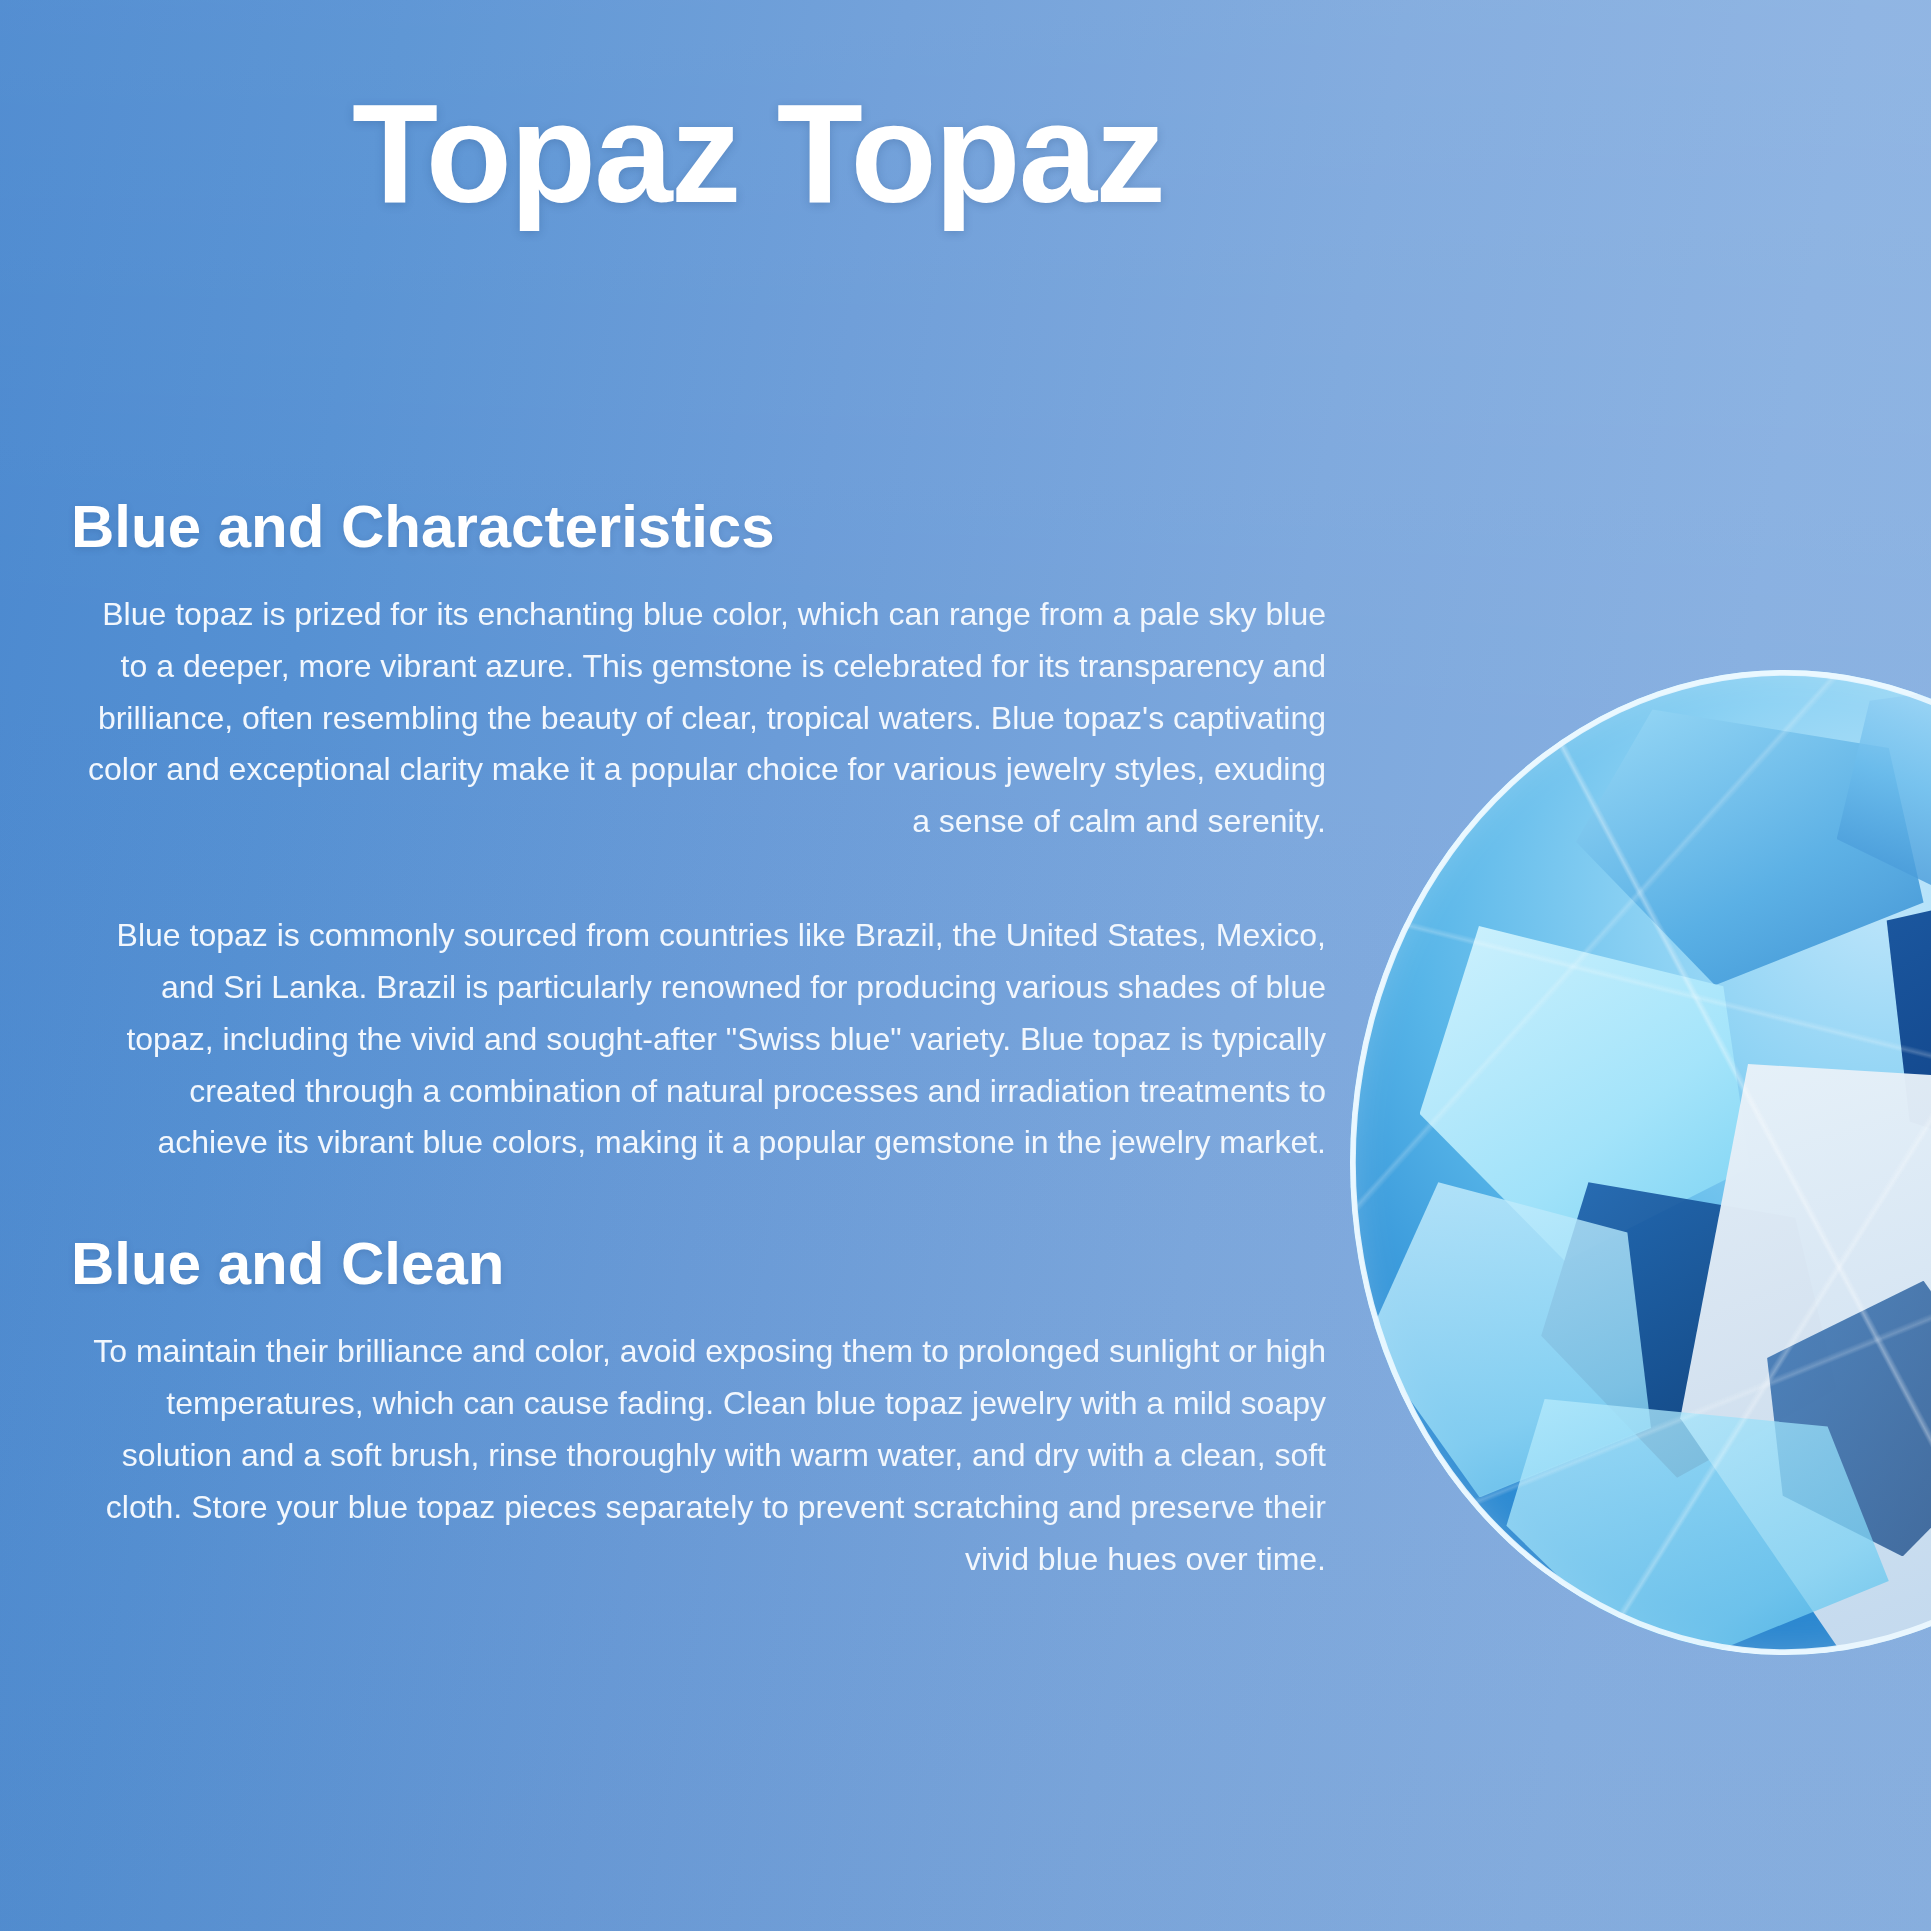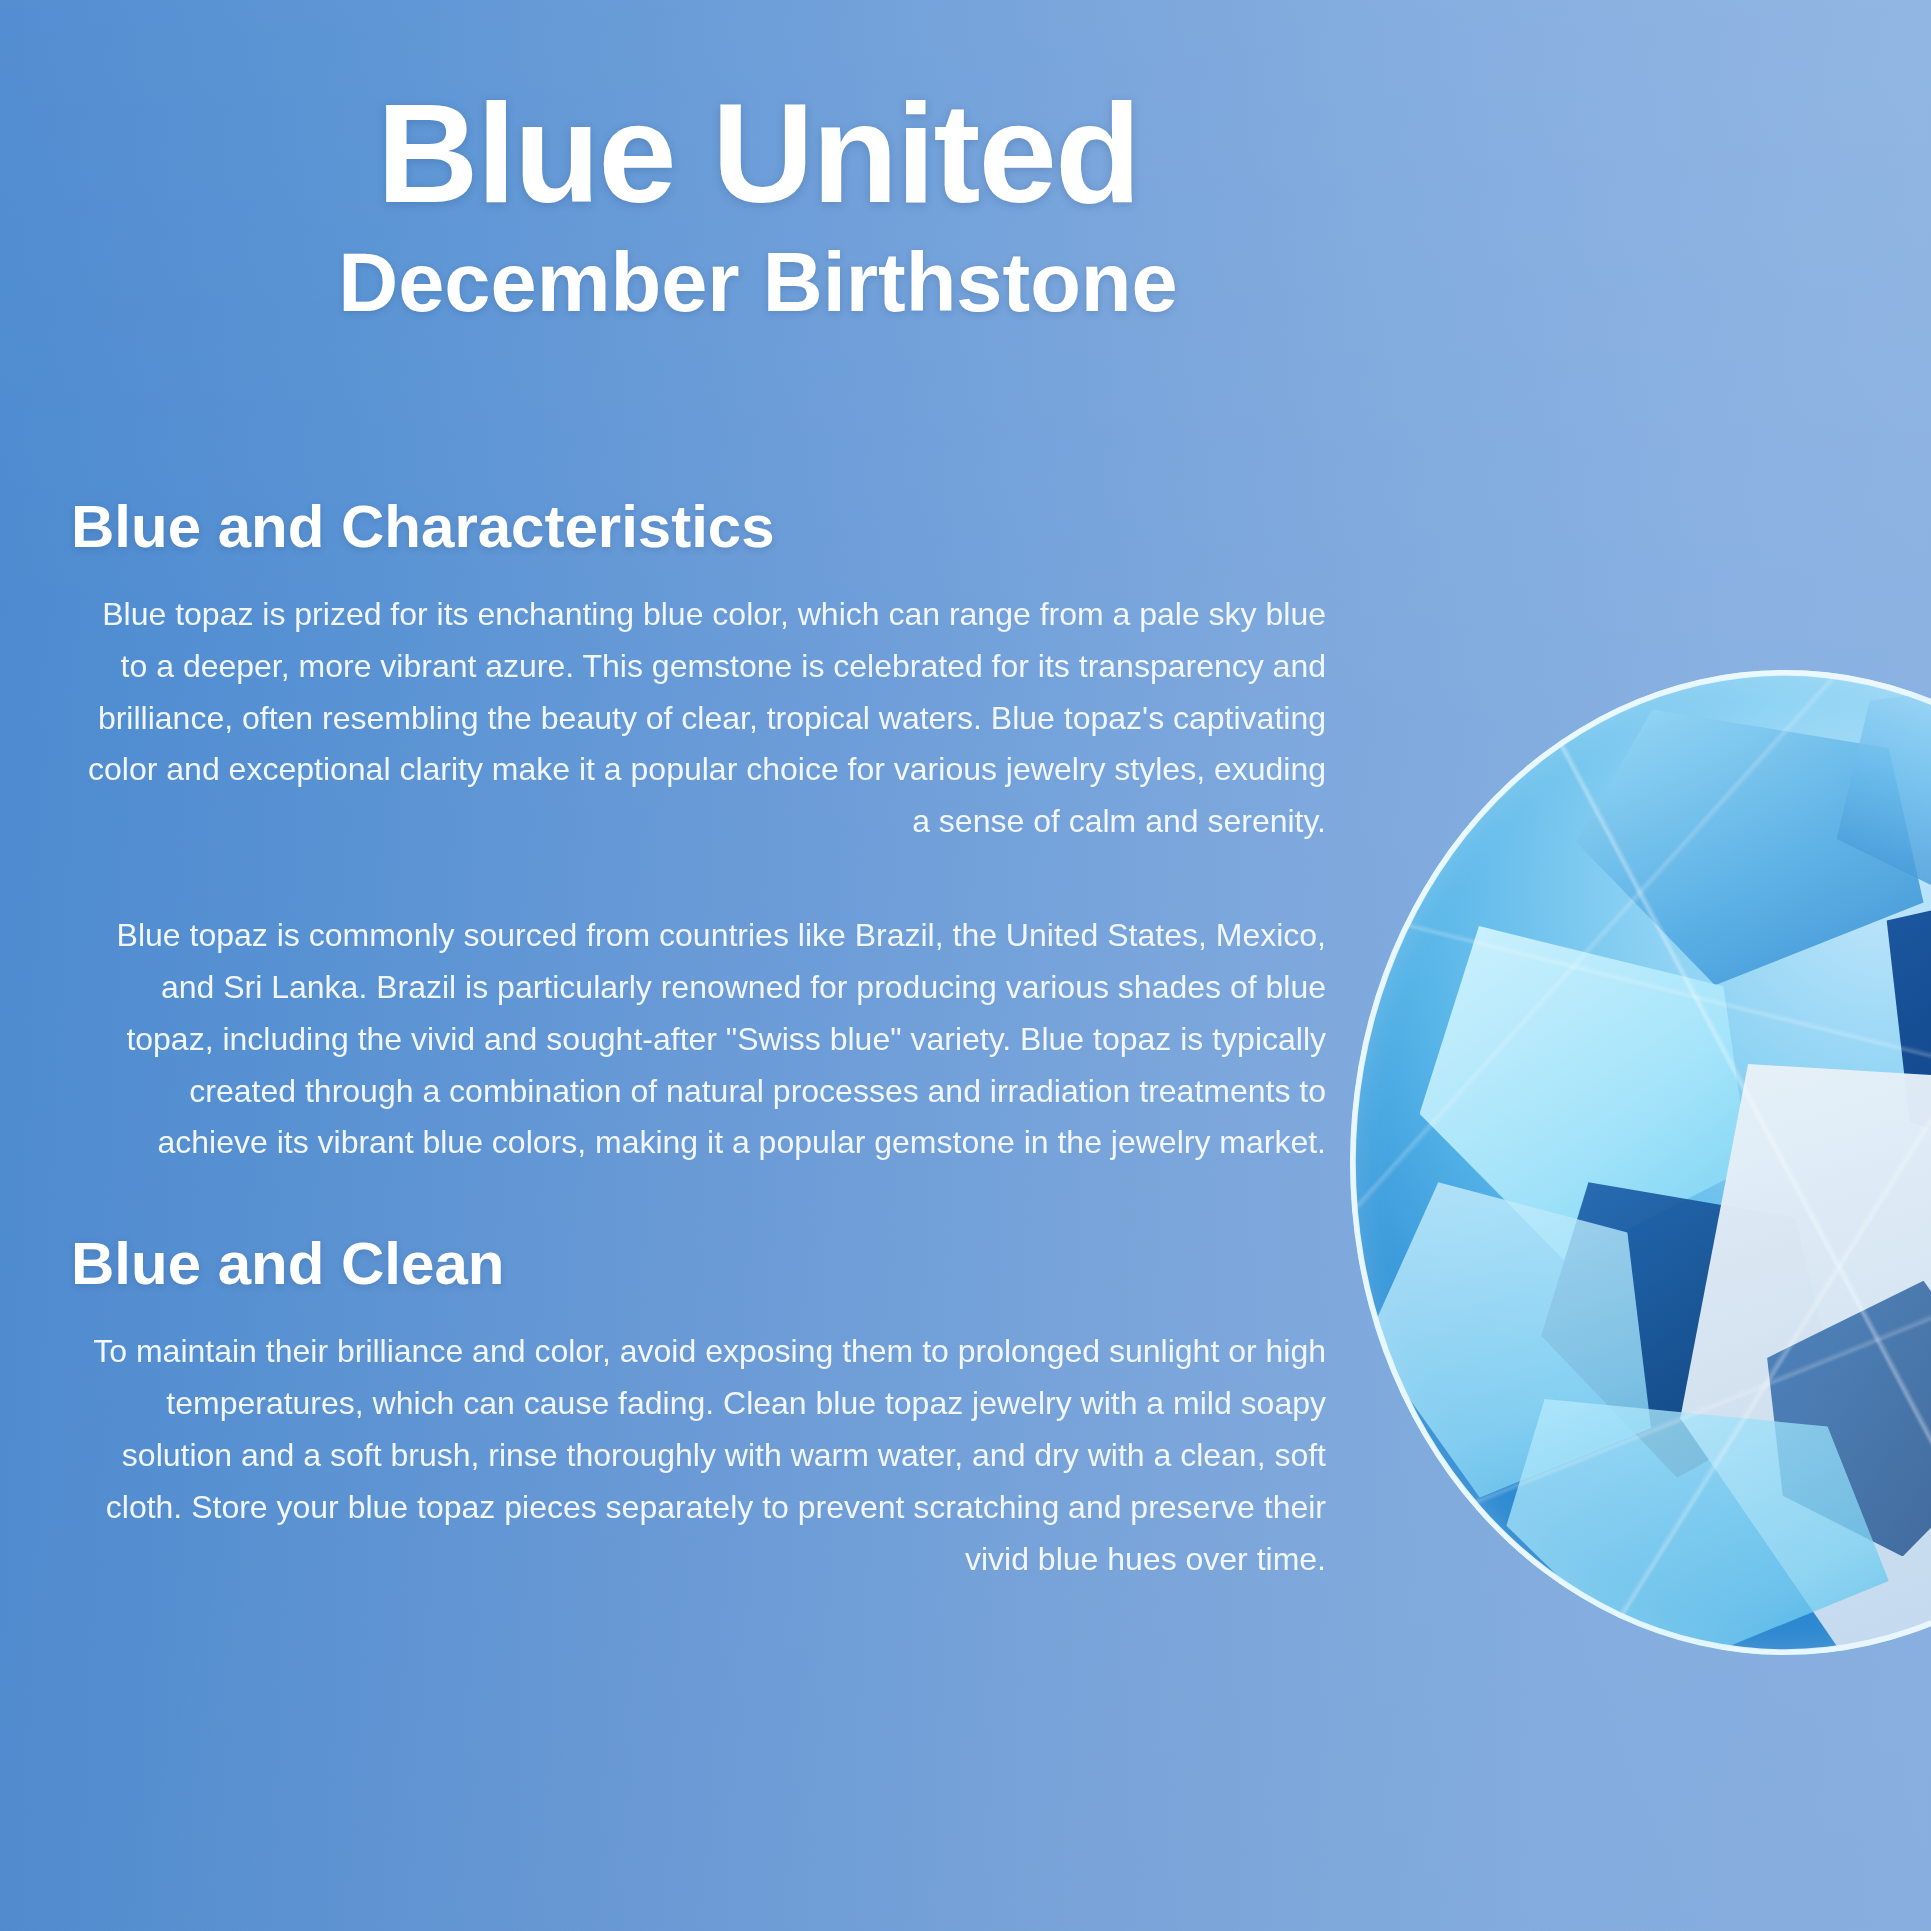--- a/index.html
+++ b/index.html
@@ -183,22 +183,21 @@
       <div class="facet" id="gem-lite-b"></div>
       <div class="facet" id="gem-table"></div>
       <div class="facet" id="gem-dark-c"></div>
       <div class="facet" id="gem-lite-c"></div>
       <div id="gem-lines"></div>
       <div id="gem-rim"></div>
     </div>
   </div>
 
   <div id="header">
-    <div id="title">Blue United</div>
-    <div id="subtitle">December Birthstone</div>
+    <div id="title">Topaz Topaz</div>
   </div>
 
   <div id="content">
 
     <div class="section">
       <div class="sec-head">Blue and Characteristics</div>
       <div class="sec-body">Blue topaz is prized for its enchanting blue color, which can range from a pale sky blue to a deeper, more vibrant azure. This gemstone is celebrated for its transparency and brilliance, often resembling the beauty of clear, tropical waters. Blue topaz's captivating color and exceptional clarity make it a popular choice for various jewelry styles, exuding a sense of calm and serenity.</div>
     </div>
 
     <div class="section">

